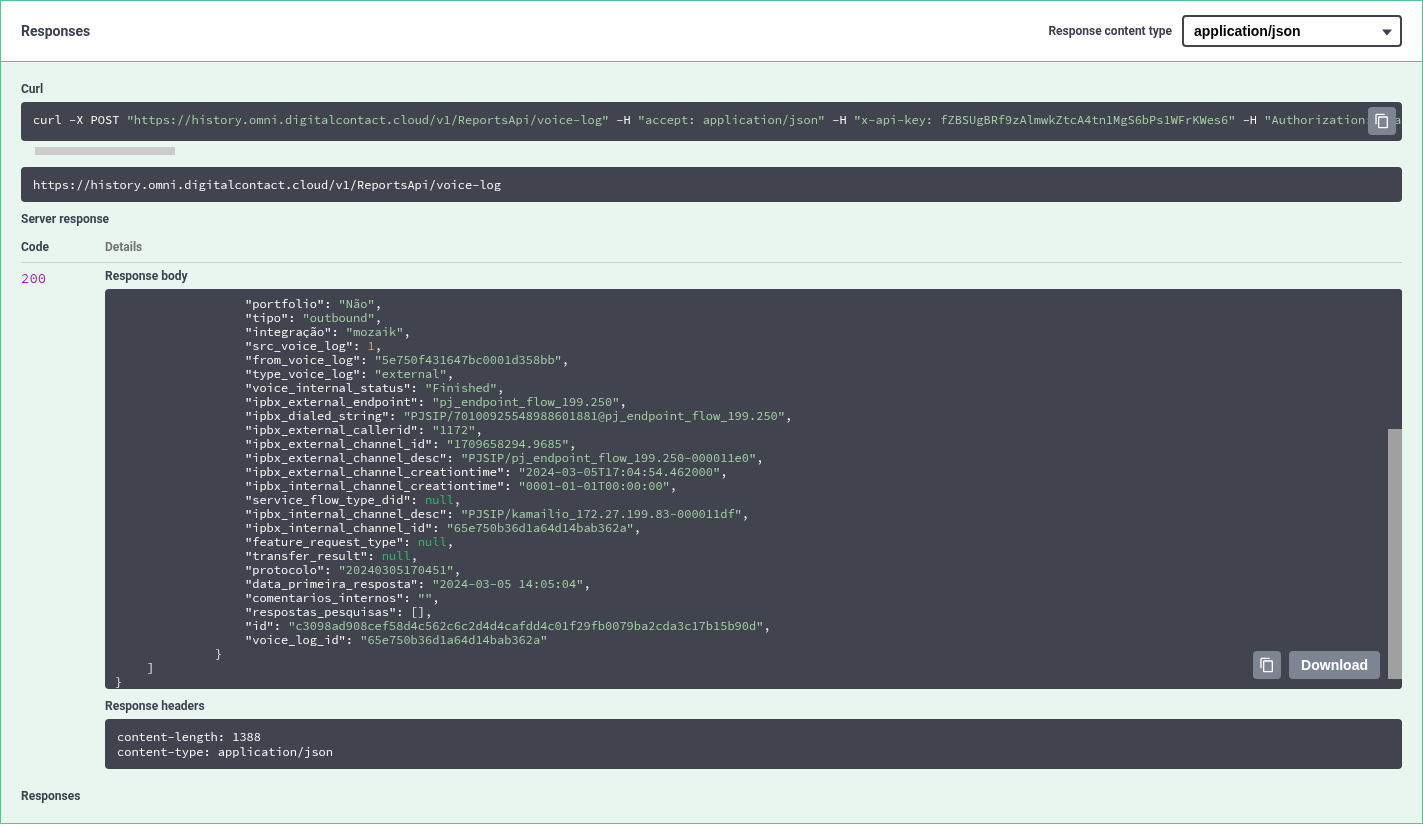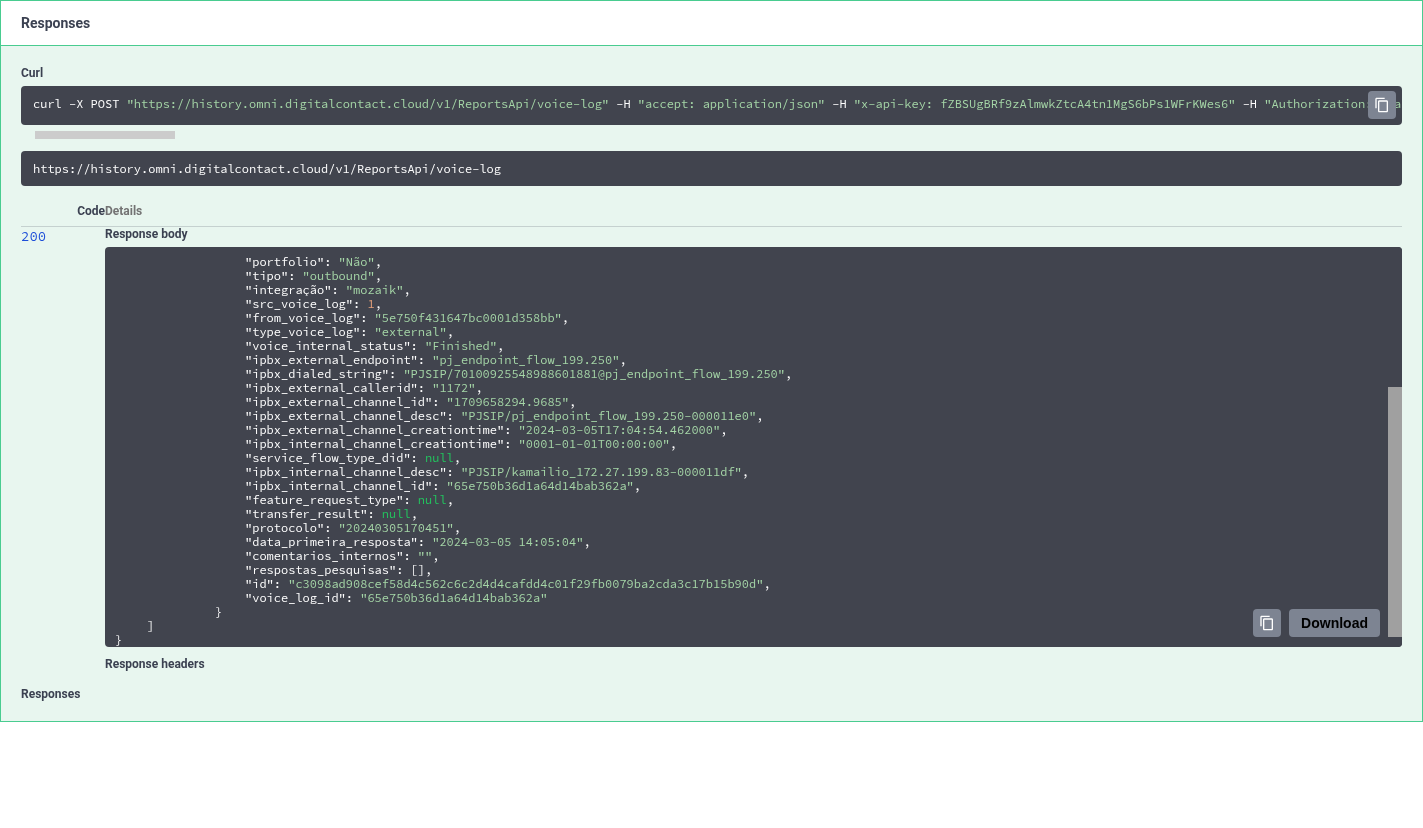--- a/index.html
+++ b/index.html
@@ -116,34 +116,34 @@
   }
 
   .tok-cmd { color: #fff; }
   .tok-str { color: #a5d6a7; }
   .tok-flag { color: #fff; }
 
   .table-head {
     display: flex;
     border-bottom: 1px solid rgba(59,65,81,.2);
     padding: 8px 0;
-    text-align: right;
+    margin-bottom: 6px;
   }
   .col-code { width: 84px; font-size: 12px; font-weight: 700; color: #3b4151; }
   .col-details { font-size: 12px; font-weight: 700; color: #737373; }
 
   .row {
     display: flex;
     align-items: flex-start;
   }
   .status-code {
     width: 84px;
     font-size: 14px;
     font-weight: 400;
-    color: #1d4ed8;
+    color: #a21caf;
     font-family: "Source Code Pro", Consolas, monospace;
     padding-top: 0;
   }
   .details-cell { flex: 1; min-width: 0; }
 
   .body-block {
     background: #41444e;
     color: #fff;
     border-radius: 4px;
     padding: 8px 10px;
@@ -178,21 +178,21 @@
     bottom: 10px;
     display: flex;
     gap: 8px;
     align-items: center;
   }
   .body-btns .copy-btn {
     position: static;
   }
   .download-btn {
     background: #7d8492;
-    color: #000000;
+    color: #ffffff;
     border: none;
     border-radius: 4px;
     padding: 6px 12px;
     font-size: 14px;
     font-weight: 700;
     cursor: pointer;
   }
 
   .json-key { color: #fff; }
   .json-str { color: #a5d6a7; }
@@ -211,20 +211,28 @@
     color: #3b4151;
     padding: 4px 0 0 0;
     margin-top: 6px;
   }
 </style>
 </head>
 <body>
 
 <div class="responses-header">
   <h4>Responses</h4>
+  <div class="content-type-wrap">
+    <span class="content-type-label">Response content type</span>
+    <span class="select-wrap">
+      <select class="content-type-select">
+        <option>application/json</option>
+      </select>
+    </span>
+  </div>
 </div>
 
 <div class="live-section">
 
   <div class="section-title">Curl</div>
   <div class="curl-block">
     <span class="tok-cmd">curl</span>
     <span> </span>
     <span class="tok-cmd">-X POST</span>
     <span> </span>
@@ -248,20 +256,21 @@
     </button>
   </div>
   <div class="curl-scroll-track">
     <div class="curl-scroll-thumb"></div>
   </div>
 
   <div class="url-block">
     <span>https://history.omni.digitalcontact.cloud/v1/ReportsApi/voice-log</span>
   </div>
 
+  <div class="section-title" style="margin-top:6px;">Server response</div>
 
   <div class="table-head">
     <div class="col-code">Code</div>
     <div class="col-details">Details</div>
   </div>
 
   <div class="row">
     <div class="status-code">200</div>
     <div class="details-cell">
 
@@ -304,19 +313,23 @@
           <button class="copy-btn">
             <svg width="16" height="16" viewBox="0 0 24 24">
                 <path d="M16 1H4c-1.1 0-2 .9-2 2v14h2V3h12V1zm3 4H8c-1.1 0-2 .9-2 2v14c0 1.1.9 2 2 2h11c1.1 0 2-.9 2-2V7c0-1.1-.9-2-2-2zm0 16H8V7h11v14z"></path>
               </svg>
           </button>
           <button class="download-btn">Download</button>
         </div>
       </div>
 
       <div class="section-title">Response headers</div>
+      <div class="headers-block">
+        <div> content-length: 1388 </div>
+        <div> content-type: application/json </div>
+      </div>
 
     </div>
   </div>
 
   <div class="footer-responses">Responses</div>
 
 </div>
 
 </body></html>

